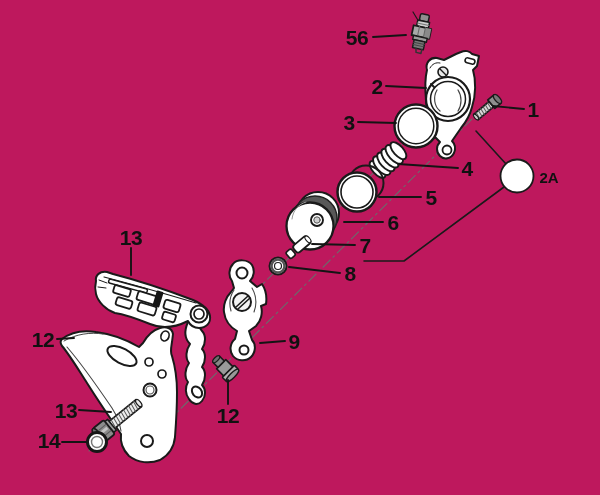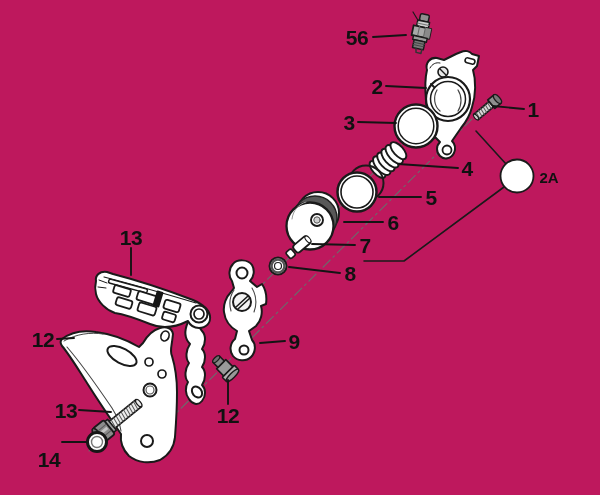--- a/index.html
+++ b/index.html
@@ -204,16 +204,16 @@
 <div class="co" style="left:467px;top:168px">4</div>
 <div class="co" style="left:431px;top:197px">5</div>
 <div class="co" style="left:393px;top:222px">6</div>
 <div class="co" style="left:365px;top:245px">7</div>
 <div class="co" style="left:350px;top:273px">8</div>
 <div class="co" style="left:294px;top:341px">9</div>
 <div class="co" style="left:228px;top:415px">12</div>
 <div class="co" style="left:131px;top:237px">13</div>
 <div class="co" style="left:43px;top:339px">12</div>
 <div class="co" style="left:66px;top:410px">13</div>
-<div class="co" style="left:49px;top:459px">14</div>
+<div class="co" style="left:49px;top:440px">14</div>
 <div class="co small" style="left:517px;top:177px">2A</div>
 
 </div>
 
 </body></html>

